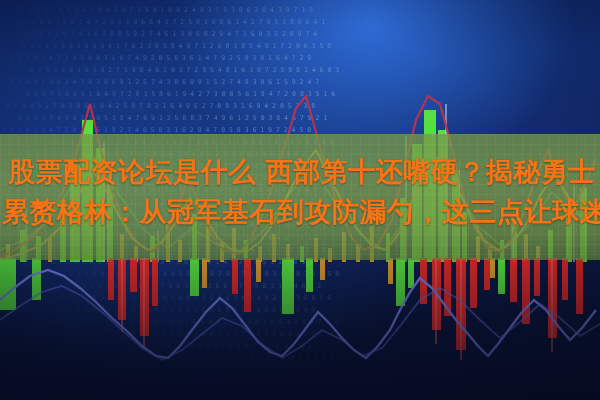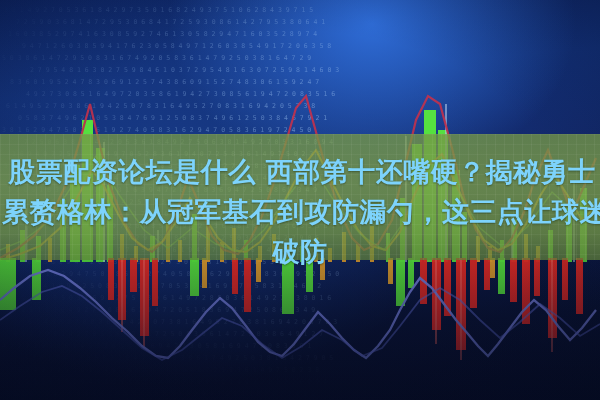--- a/index.html
+++ b/index.html
@@ -73,21 +73,21 @@
       repeating-linear-gradient(to bottom, rgba(255,255,255,0.045) 0 1px, rgba(255,255,255,0) 1px 10px);
   }
 
   
   .headline {
     position: absolute;
     left: 0;
     right: 0;
     top: 152px;
     text-align: center;
-    color: #7dd3fc;
+    color: #f97316;
     font-weight: bold;
     font-size: 27px;
     line-height: 40px;
     letter-spacing: 0.5px;
     white-space: nowrap;
     text-shadow: 0 1px 2px rgba(20,35,10,0.45);
   }
   .headline .ln {
     display: block;
     white-space: nowrap;
@@ -288,16 +288,15 @@
   </div>
 
   <div class="bg-vignette"></div>
 
   <div class="title-band"></div>
   <div class="title-band-grain"></div>
 
   <div class="headline">
     <span class="ln l1">股票配资论坛是什么 西部第十还嘴硬？揭秘勇士</span>
     <span class="ln l2">累赘格林：从冠军基石到攻防漏勺，这三点让球迷破防</span>
-    <span class="ln l3">破防</span>
   </div>
 
 </div>
 
 </body></html>

